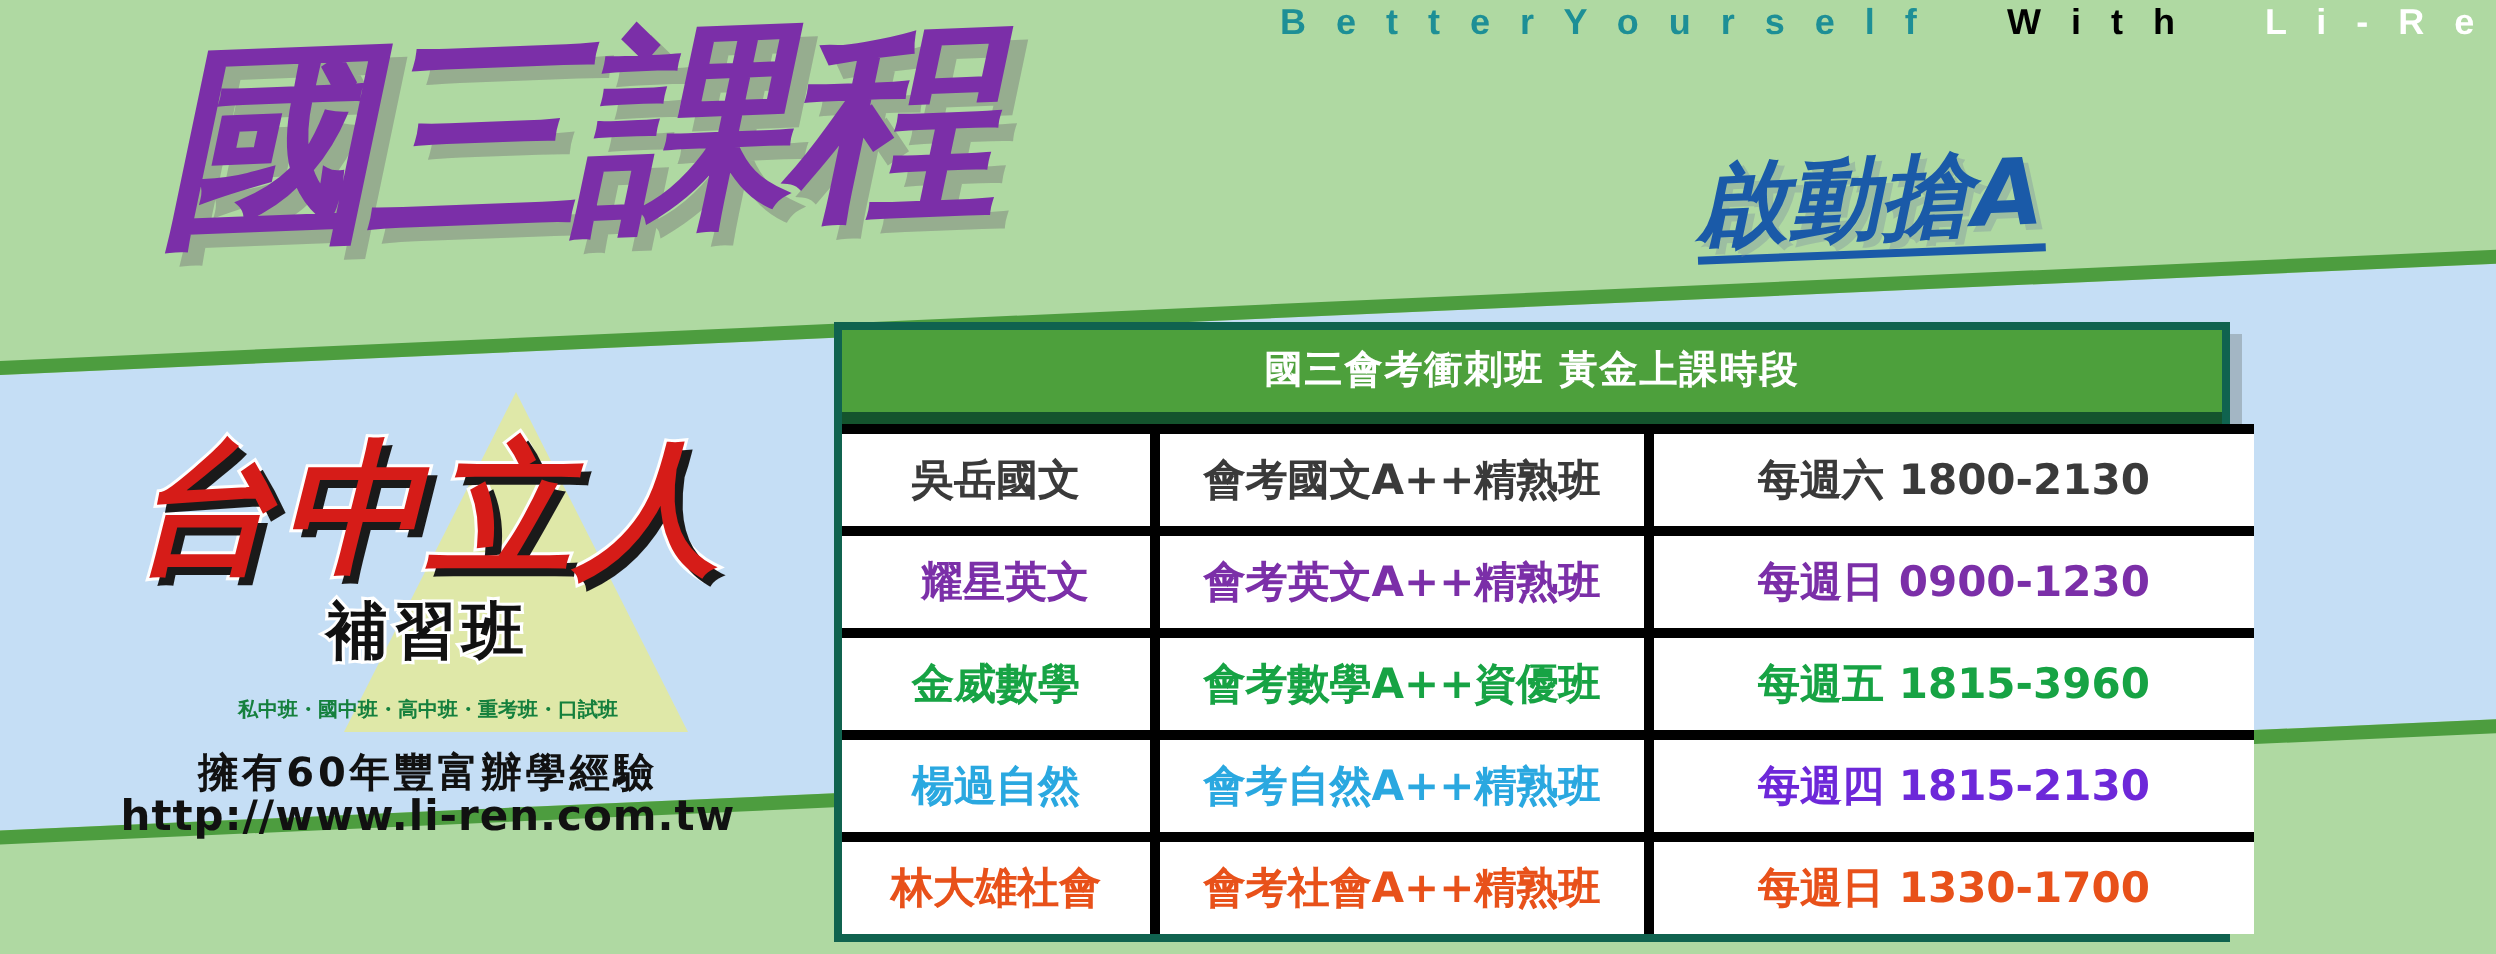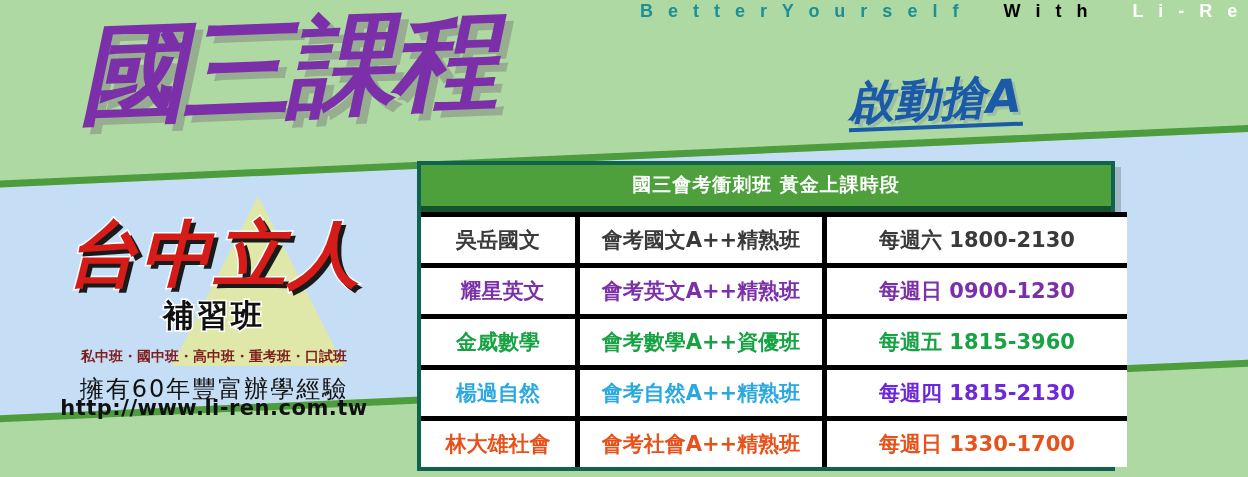--- a/index.html
+++ b/index.html
@@ -90,28 +90,28 @@
     color:#111111;
     letter-spacing:3px;
     -webkit-text-stroke:3px #ffffff;
     paint-order:stroke fill;
     white-space:nowrap;
   }
   .logo-list{
     position:absolute;left:12px;top:152px;width:360px;
     text-align:center;
     font-family:"DejaVu Sans","Liberation Sans",sans-serif;
-    font-size:14px;font-weight:bold;color:#7f1d1d;letter-spacing:0px;
+    font-size:10px;font-weight:bold;color:#15803d;letter-spacing:0px;
     white-space:nowrap;
   }
   .logo-exp{
     position:absolute;left:12px;top:177px;width:360px;
     text-align:center;
     font-family:"DejaVu Sans","Liberation Sans",sans-serif;
-    font-size:24px;font-weight:normal;color:#111;letter-spacing:2px;
+    font-size:20px;font-weight:bold;color:#111;letter-spacing:2px;
     white-space:nowrap;
   }
   .logo-url{
     position:absolute;left:12px;top:200px;width:360px;
     text-align:center;
     font-family:"DejaVu Sans","Liberation Sans",sans-serif;
     font-size:21px;font-weight:bold;color:#111;letter-spacing:0.5px;
     white-space:nowrap;
   }
 

